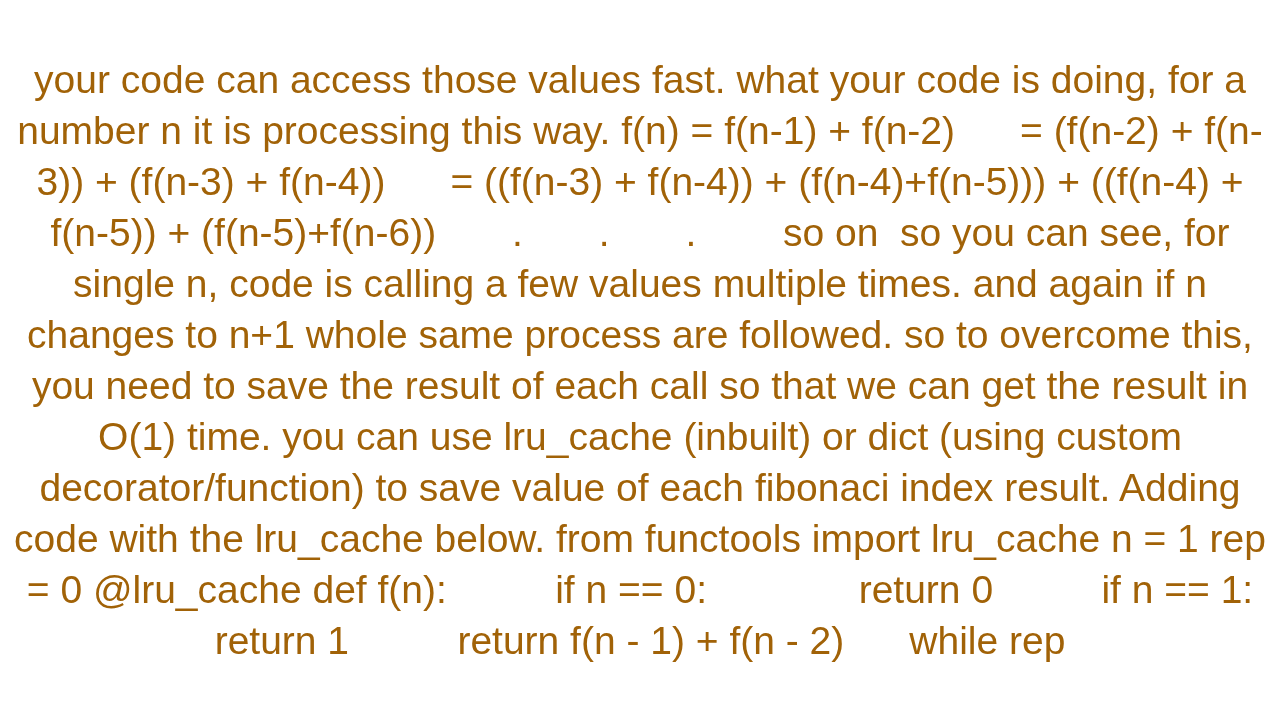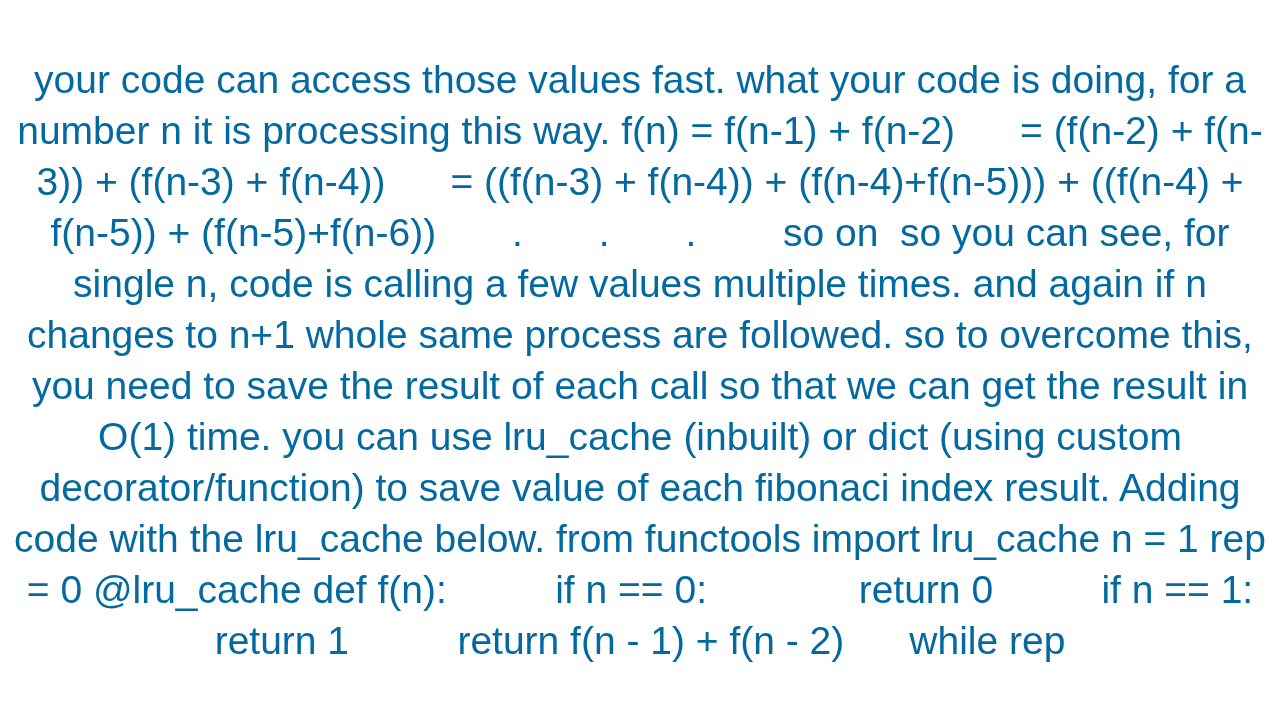--- a/index.html
+++ b/index.html
@@ -13,21 +13,21 @@
       background: #ffffff;
       font-family: Arial, Helvetica, sans-serif;
       overflow: hidden;
       display: flex;
       align-items: center;
       justify-content: center;
     }
     .content {
       width: 1260px;
       text-align: center;
-      color: #0369a1;
+      color: #a16207;
       font-size: 39px;
       line-height: 1.31;
       font-weight: 400;
       letter-spacing: 0px;
       white-space: pre-wrap;
     }
   </style>
 </head>
 <body>
 

